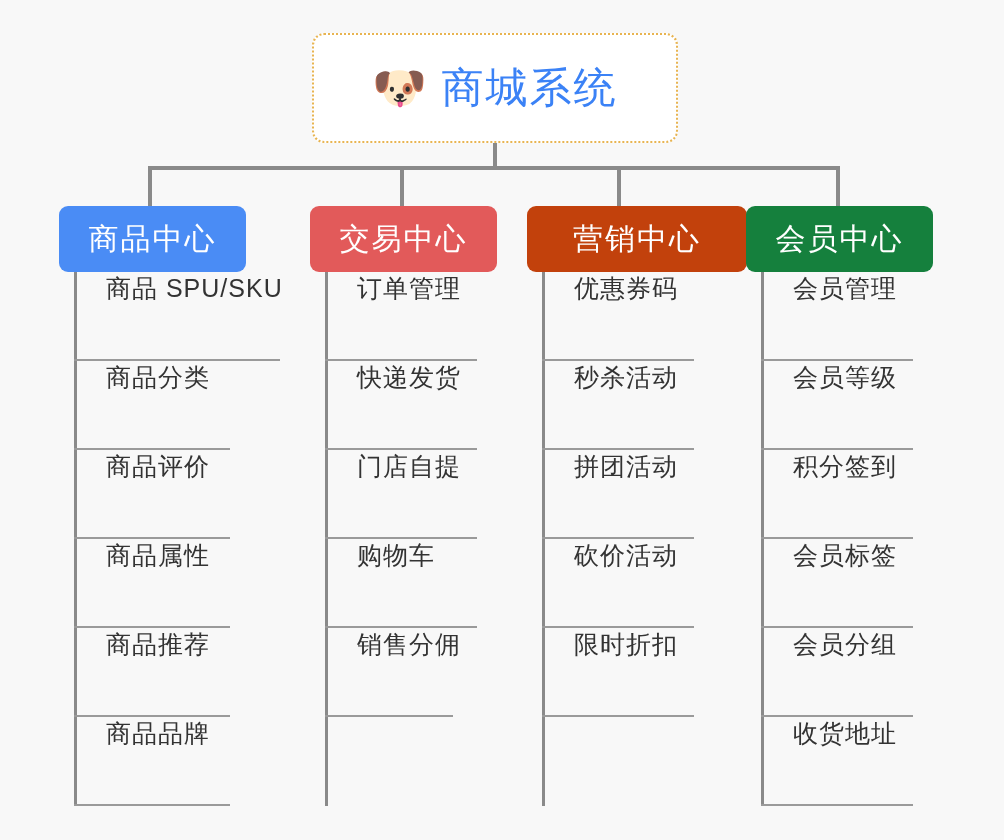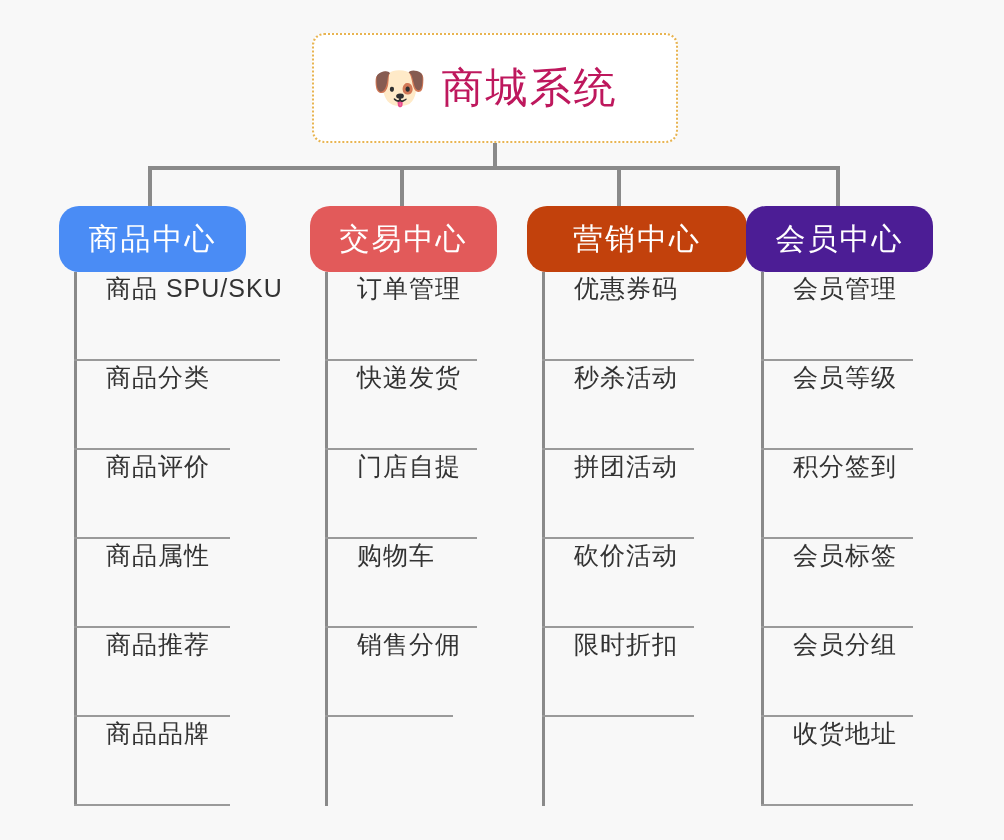--- a/index.html
+++ b/index.html
@@ -35,21 +35,21 @@
     justify-content: center;
     gap: 14px;
   }
   .root-emoji {
     font-size: 44px;
     line-height: 1;
     display: block;
   }
   .root-title {
     font-size: 42px;
-    color: #be185d;
+    color: #3b82f6;
     letter-spacing: 2px;
     white-space: nowrap;
   }
 
   
   .conn {
     position: absolute;
     background: #8a8a8a;
   }
   .conn-v { width: 4px; }
@@ -79,33 +79,33 @@
     position: absolute;
     top: 206px;
   }
   .col-1 { left: 59px;  width: 240px; }
   .col-2 { left: 310px; width: 224px; }
   .col-3 { left: 527px; width: 222px; }
   .col-4 { left: 746px; width: 222px; }
 
   .category-box {
     height: 66px;
-    border-radius: 20px;
+    border-radius: 9px;
     display: flex;
     align-items: center;
     justify-content: center;
     color: #ffffff;
     font-size: 30px;
     letter-spacing: 2px;
     white-space: nowrap;
   }
   .col-1 .category-box { width: 187px; background: #4a8cf5; }
   .col-2 .category-box { width: 187px; background: #e25a5a; }
   .col-3 .category-box { width: 220px; background: #c2410c; }
-  .col-4 .category-box { width: 187px; background: #4c1d95; }
+  .col-4 .category-box { width: 187px; background: #15803d; }
 
   
   .leaf-list {
     position: relative;
     margin-top: 0;
     padding-left: 0;
   }
   .leaf-trunk {
     position: absolute;
     left: 15px;

